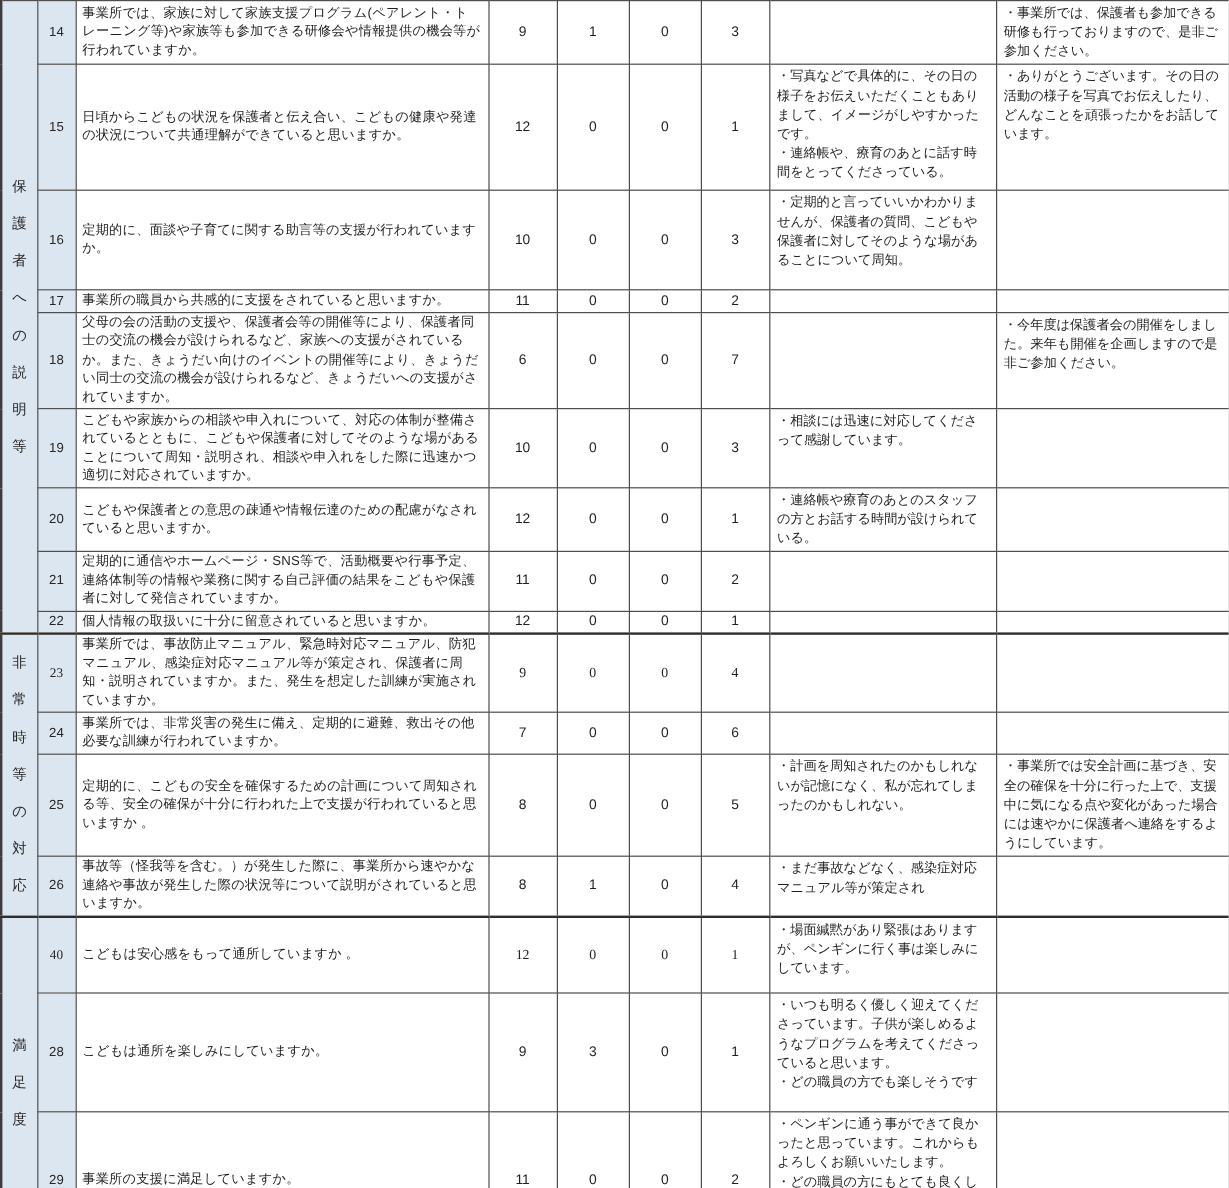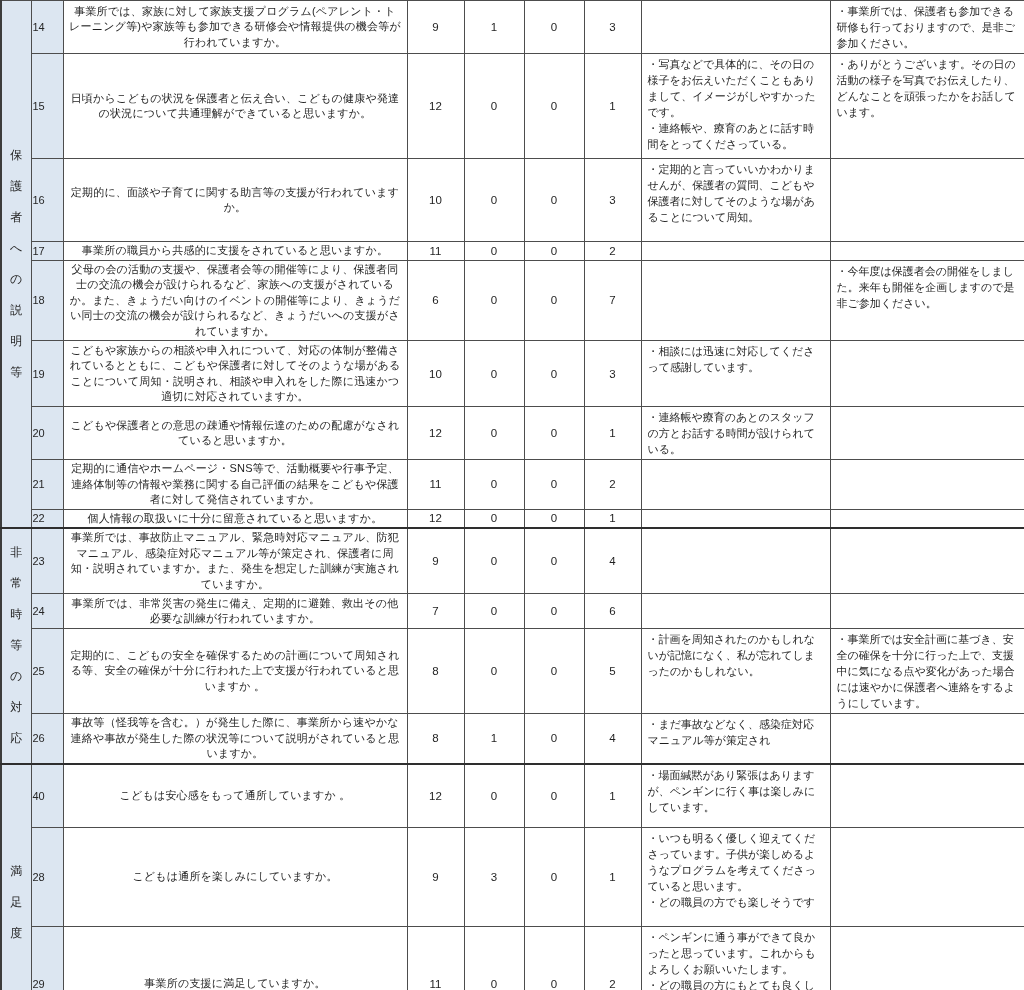--- a/index.html
+++ b/index.html
@@ -18,33 +18,33 @@
     font-size:11px; color:#1f1f1f;
   }
   td.cat {
     background:#dce6f1; padding:0; vertical-align:middle; text-align:center;
   }
   .vlabel {
     display:flex; flex-direction:column; align-items:center; justify-content:center;
     gap:14px; height:100%; width:100%; font-size:12px; color:#262626;
   }
   td.no {
-    background:#dce6f1; text-align:left; vertical-align:middle;
+    background:#dce6f1; text-align:center; vertical-align:middle;
     font-size:11px; color:#262626;
   }
   td.q {
     padding:1px 5px 1px 5px; vertical-align:middle; line-height:15.5px;
-    text-align:center; letter-spacing:0.2px;
+    text-align:left; letter-spacing:0.2px;
   }
   td.cnt { text-align:center; vertical-align:middle; font-size:11.5px; }
   td.cm {
     padding:2px 6px 2px 6px; vertical-align:top; line-height:16px;
     white-space:pre-line; text-align:left;
   }
-  tr.group-start td { border-top:2px solid #2e2e2e; }
+  tr.group-start td { border-top:2px solid #2e2e2e;font-family:Liberation Serif, serif; }
 </style>
 </head>
 <body>
 
 <div class="page">
   <table class="survey">
     <colgroup>
       <col style="width:30px">
       <col style="width:32px">
       <col style="width:344px">

